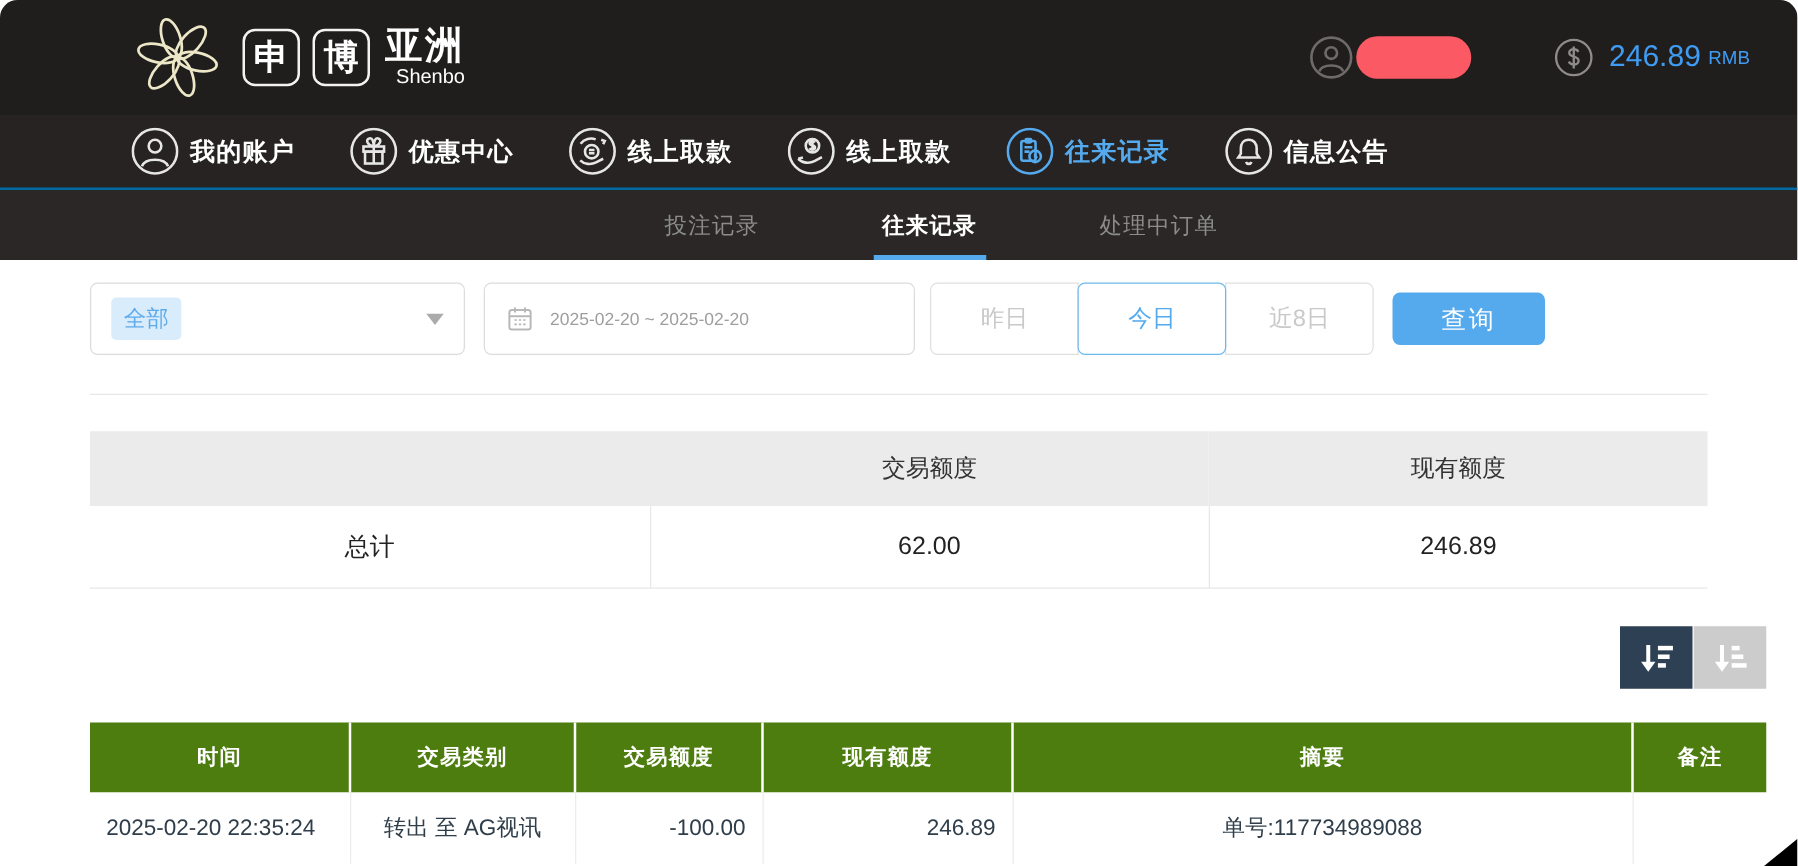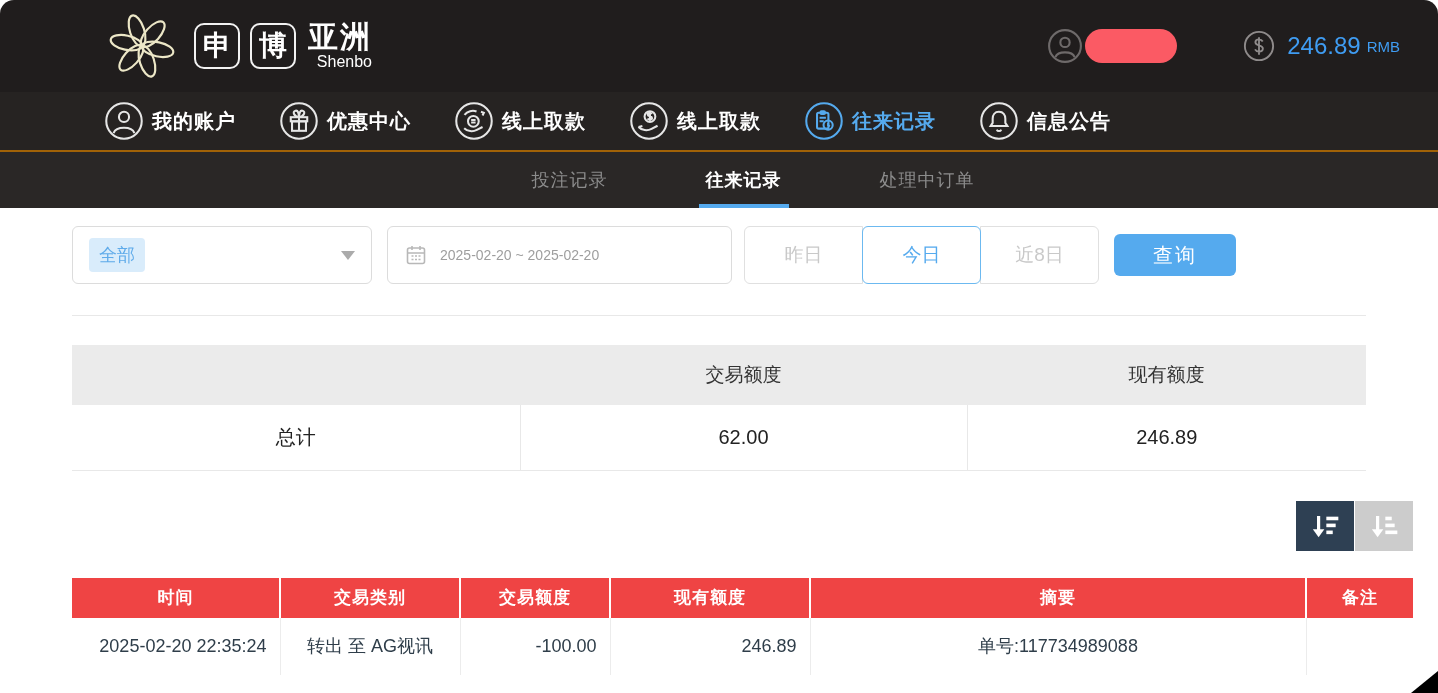--- a/index.html
+++ b/index.html
@@ -21,21 +21,21 @@
   .header-right { display:flex; align-items:center; }
   .avatar-icon { width:36px; height:36px; color:#6e6a6a; }
   .user-pill { width:92px; height:34px; background:#fb5a64; border-radius:17px;
     margin-left:2px; cursor:pointer; }
   .dollar-icon { width:32px; height:32px; margin-left:66px; color:#8f8b8b; }
   .balance { color:#3f9cf2; font-size:24px; margin-left:12px; }
   .currency { color:#3f9cf2; font-size:15px; margin-left:6px; }
 
   
   .nav-bar { height:60px; background:#262322; display:flex; align-items:center;
-    padding-left:105px; gap:44px; border-bottom:2px solid #a16207; }
+    padding-left:105px; gap:44px; border-bottom:2px solid #0369a1; }
   .nav-item { display:flex; align-items:center; gap:9px; color:#fff; cursor:pointer; }
   .nav-item .nav-ic { width:38px; height:38px; color:#e6e6e6; }
   .nav-item .nav-label { font-size:20px; font-weight:600; letter-spacing:1px; }
   .nav-item.active { color:#55aaee; }
   .nav-item.active .nav-ic { color:#55aaee; }
 
   
   .subtab-bar { height:56px; background:#2a2726; display:flex; justify-content:center;
     align-items:stretch; gap:58px; padding-left:28px; }
   .subtab { display:flex; align-items:center; color:#8c8c8c; font-size:18px;
@@ -85,27 +85,27 @@
     justify-content:center; border:none; cursor:pointer; }
   .sort-btn.desc { background:#2e4053; }
   .sort-btn.asc  { background:#cccccc; }
   .sort-btn svg { width:32px; height:32px; }
 
   
   .records { margin:27px 0 0 72px; width:1341px; border-collapse:collapse; table-layout:fixed; }
   .records col.c-time{width:208px;} .records col.c-type{width:180px;}
   .records col.c-amt{width:150px;}  .records col.c-bal{width:200px;}
   .records col.c-sum{width:496px;}  .records col.c-note{width:107px;}
-  .records th { background:#ef4444; color:#fff; height:40px; font-size:17px;
+  .records th { background:#4d7c0f; color:#fff; height:56px; font-size:17px;
     font-weight:700; text-align:center; letter-spacing:1px; }
   .records th:not(:last-child){ border-right:2px solid #fff; }
   .records td { height:57px; background:#fff; font-size:18px; color:#2f3e4a;
     padding:0 13px; }
   .records td:not(:last-child){ border-right:1px solid #ececec; }
-  .td-center{ text-align:right; } .td-right{ text-align:right; } .td-left{ text-align:center; }
+  .td-center{ text-align:left; } .td-right{ text-align:right; } .td-left{ text-align:center; }
 
   .corner-triangle { position:absolute; right:0; bottom:0; width:0; height:0;
     border-bottom:22px solid #000; border-left:27px solid transparent; }
 </style>
 </head>
 <body>
 
 <div class="page">
 
   <header class="top-header">

